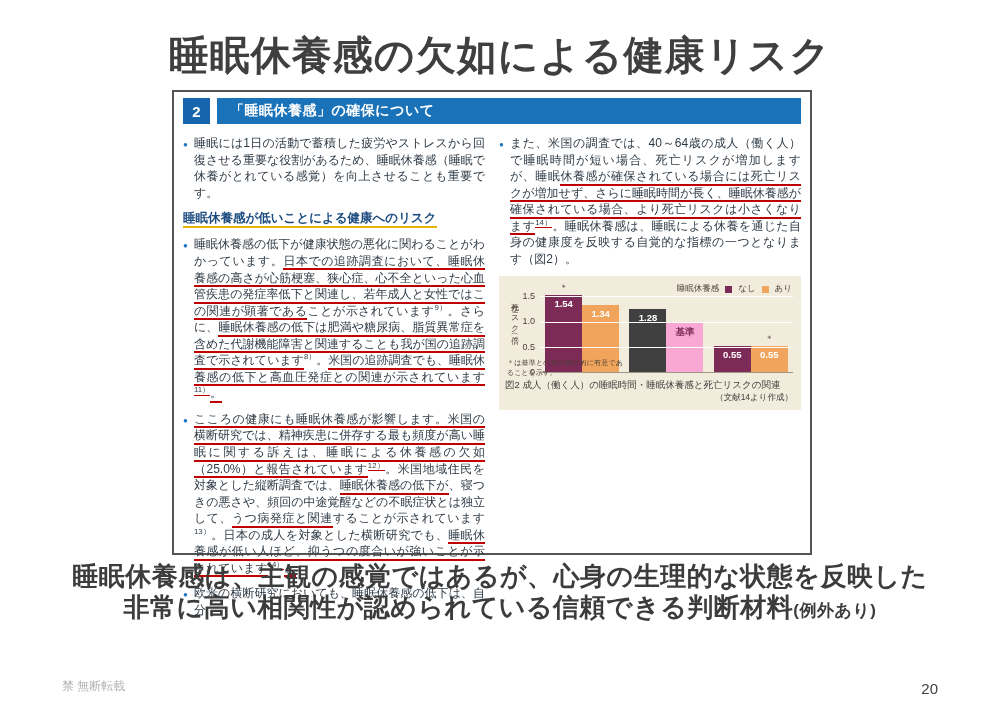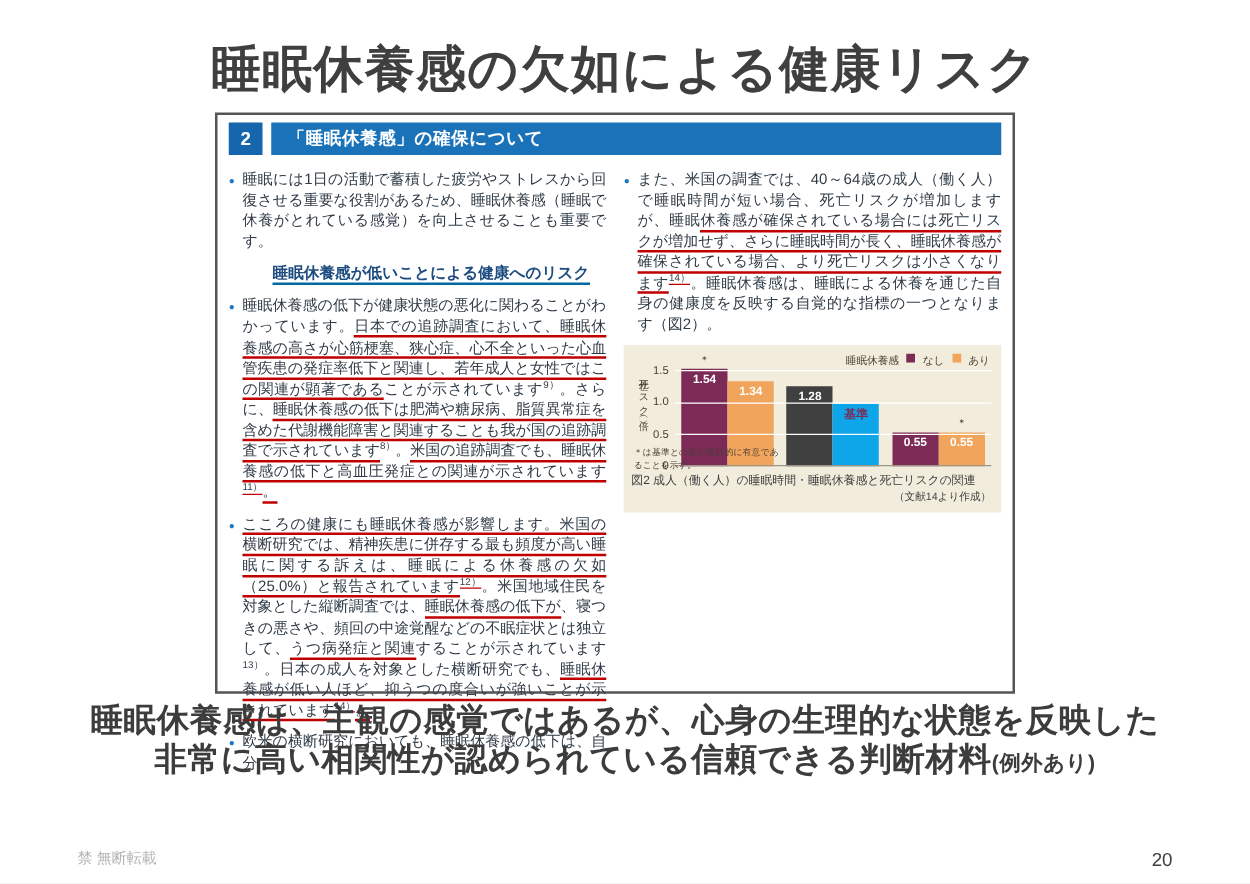--- a/index.html
+++ b/index.html
@@ -36,32 +36,32 @@
   }
   .cols{display:flex;gap:14px;}
   .col{flex:1;font-size:12px;line-height:1.38;color:var(--text-dark);text-align:justify;}
   .para{display:flex;margin-bottom:9px;}
   .para .dot{flex:none;width:11px;color:#1f78c1;font-size:8px;padding-top:4px;}
   .para .body{flex:1;}
   .plain{margin-bottom:9px;padding-left:11px;}
   .subhead{margin:2px 0 9px 0;}
   .subhead span{
     font-weight:bold;color:var(--heading-blue);font-size:12.5px;
-    border-bottom:2px solid #0369a1;padding-bottom:1px;margin-left:35px;
+    border-bottom:2px solid #eab308;padding-bottom:1px;
   }
   .u-red{border-bottom:2px solid var(--underline-red);padding-bottom:0.5px;}
   sup{font-size:0.65em;}
   sup.u-red{border-bottom:1.5px solid var(--underline-red);}
   
   .figure{
     background:var(--figure-bg);margin-top:8px;padding:6px 8px 6px 6px;
     position:relative;box-sizing:border-box;
   }
   .legend{
-    position:absolute;top:7px;right:9px;display:flex;gap:6px;
+    position:absolute;top:7px;right:9px;display:flex;gap:6px;align-items:center;
     font-size:8.5px;color:#4a3f35;
   }
   .swatch{width:7px;height:7px;display:inline-block;}
   .chart-row{margin-top:15px;display:flex;height:76px;}
   .ylab{
     writing-mode:vertical-rl;text-orientation:upright;font-size:8px;color:#4a3f35;
     width:13px;line-height:1;letter-spacing:1px;
   }
   .yticks{width:22px;position:relative;font-size:9px;color:#4a3f35;}
   .ytick{position:absolute;right:5px;}
@@ -170,21 +170,21 @@
                       <div class="asterisk">＊</div>
                     </div>
                     <div class="bar" style="background: rgb(240, 164, 92); height: 89.3333%;">
                       <div class="bar-label">1.34</div>
                     </div>
                   </div>
                   <div class="bar-group">
                     <div class="bar" style="background: #404040; height: 85.3333%;">
                       <div class="bar-label">1.28</div>
                     </div>
-                    <div class="bar" style="background: #0ea5e9; height: 66.6667%;">
+                    <div class="bar" style="background: #f9a8d4; height: 66.6667%;">
                       <div class="bar-label" style="color: rgb(124, 43, 87);">基準</div>
                     </div>
                   </div>
                   <div class="bar-group">
                     <div class="bar" style="background: rgb(124, 43, 87); height: 36.6667%;">
                       <div class="bar-label">0.55</div>
                     </div>
                     <div class="bar" style="background: rgb(240, 164, 92); height: 36.6667%;">
                       <div class="bar-label">0.55</div>
                       <div class="asterisk">＊</div>

